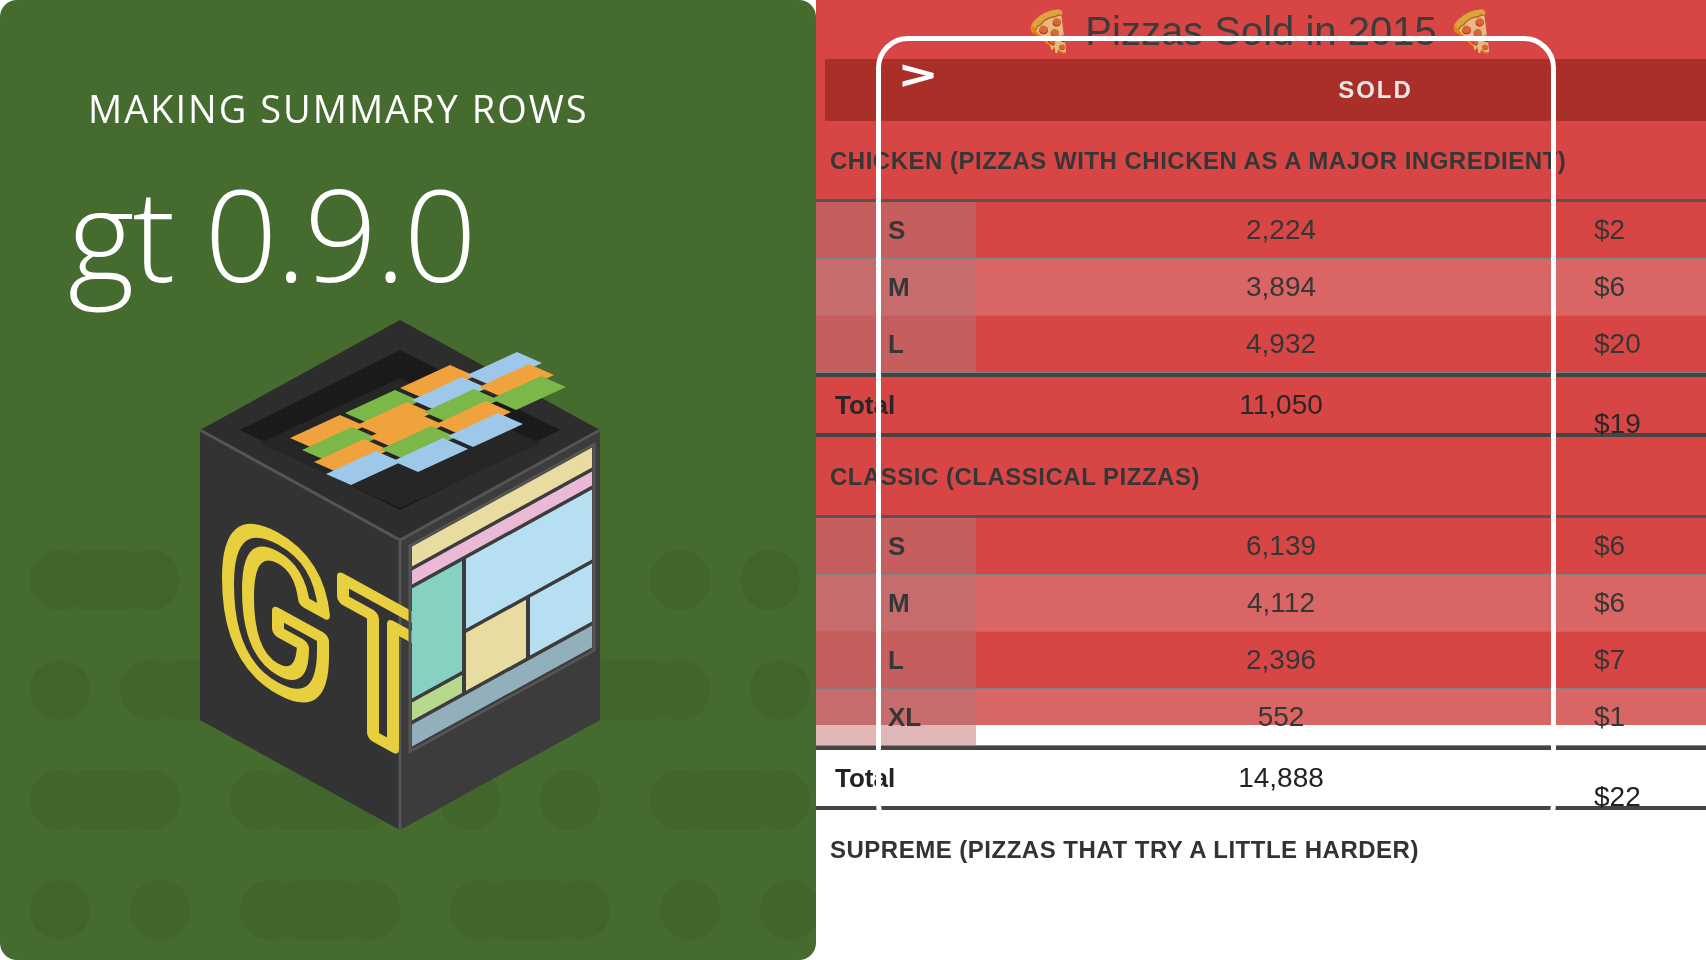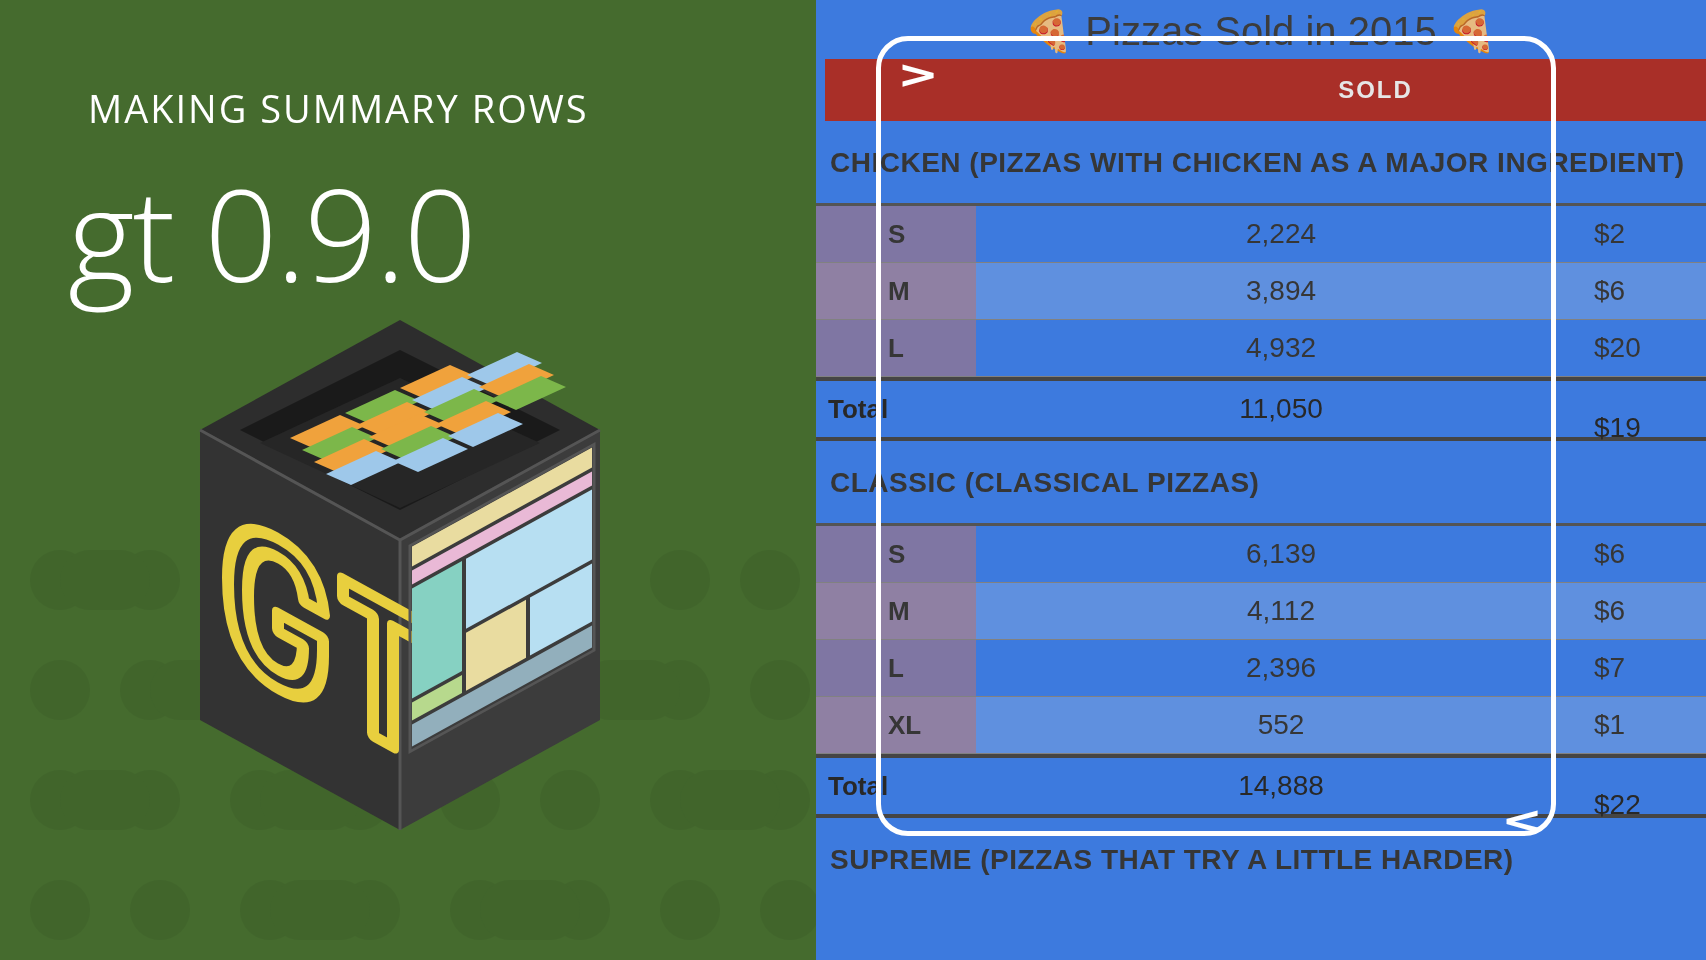--- a/index.html
+++ b/index.html
@@ -7,20 +7,21 @@
   body { display: flex; }
 
   
   .left {
     position: relative;
     width: 816px;
     height: 960px;
     background: #456b2e;
     color: #fff;
     overflow: hidden;
+    border-radius: 17px;
   }
   .left .subtitle {
     position: absolute;
     left: 88px; top: 82px;
     font-size: 38px;
     letter-spacing: 2px;
     font-weight: 400;
   }
   .left .title {
     position: absolute;
@@ -42,22 +43,22 @@
   .cube {
     position: absolute;
     left: 180px; top: 310px;
     width: 440px; height: 550px;
   }
 
   
   .right {
     position: relative;
     width: 890px;
-    height: 960px;
-    background: #3b82f6;
+    height: 725px;
+    background: #ef4444;
     font-family: "Helvetica Neue", Helvetica, Arial, sans-serif;
   }
   .right::before { 
     content:"";
     position:absolute; inset:0;
     background: rgba(80,80,80,.14);
     pointer-events:none;
   }
 
   .table-title {
@@ -75,21 +76,21 @@
     display: flex;
     align-items: center;
     font-weight: 700;
     letter-spacing: 2px;
     font-size: 24px;
     margin-left: 9px;
   }
   .header-row .h-sold { flex: 1; text-align: center; padding-left: 220px; }
 
   .group-label {
-    font-size: 28px;
+    font-size: 24px;
     font-weight: 800;
     color: #333;
     padding: 26px 0 24px 14px;
     border-bottom: 3px solid #555;
     letter-spacing: .5px;
   }
 
   .data-row {
     display: flex;
     align-items: center;
@@ -112,21 +113,21 @@
   .data-row .inc  { width: 120px; text-align:left; padding-left:8px; }
 
   .total-row {
     display:flex; align-items:center;
     height: 64px;
     border-top: 4px solid #444;
     border-bottom: 4px solid #444;
     font-size: 28px;
     color:#222;
   }
-  .total-row .lbl { width:160px; padding-left:12px; font-weight:800; font-size:26px; }
+  .total-row .lbl { width:160px; padding-left:19px; font-weight:800; font-size:26px; }
   .total-row .sold { flex:1; text-align:center; }
   .total-row .inc  { width:120px; text-align:left; padding-left:8px;margin-top:37px; }
 
   
   .focus-frame {
     position:absolute;
     left: 60px; top: 36px;
     width: 680px; height: 800px;
     border: 5px solid #fff;
     border-radius: 32px;

